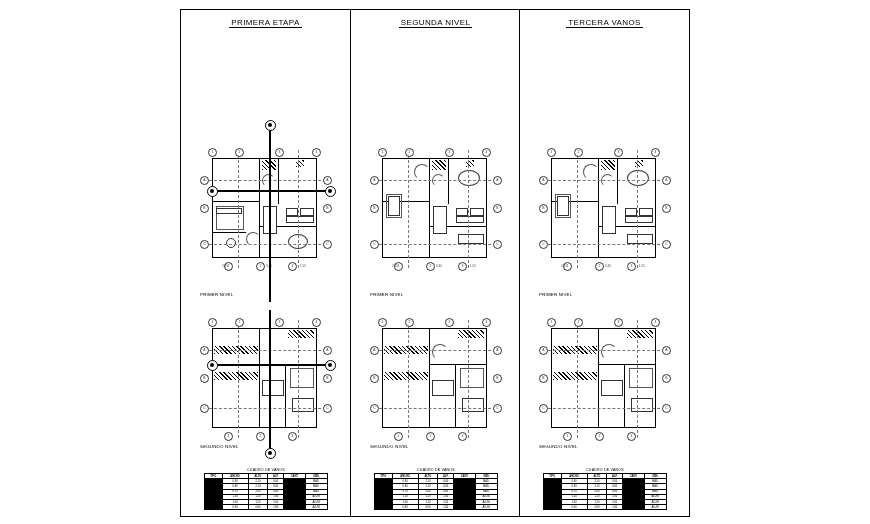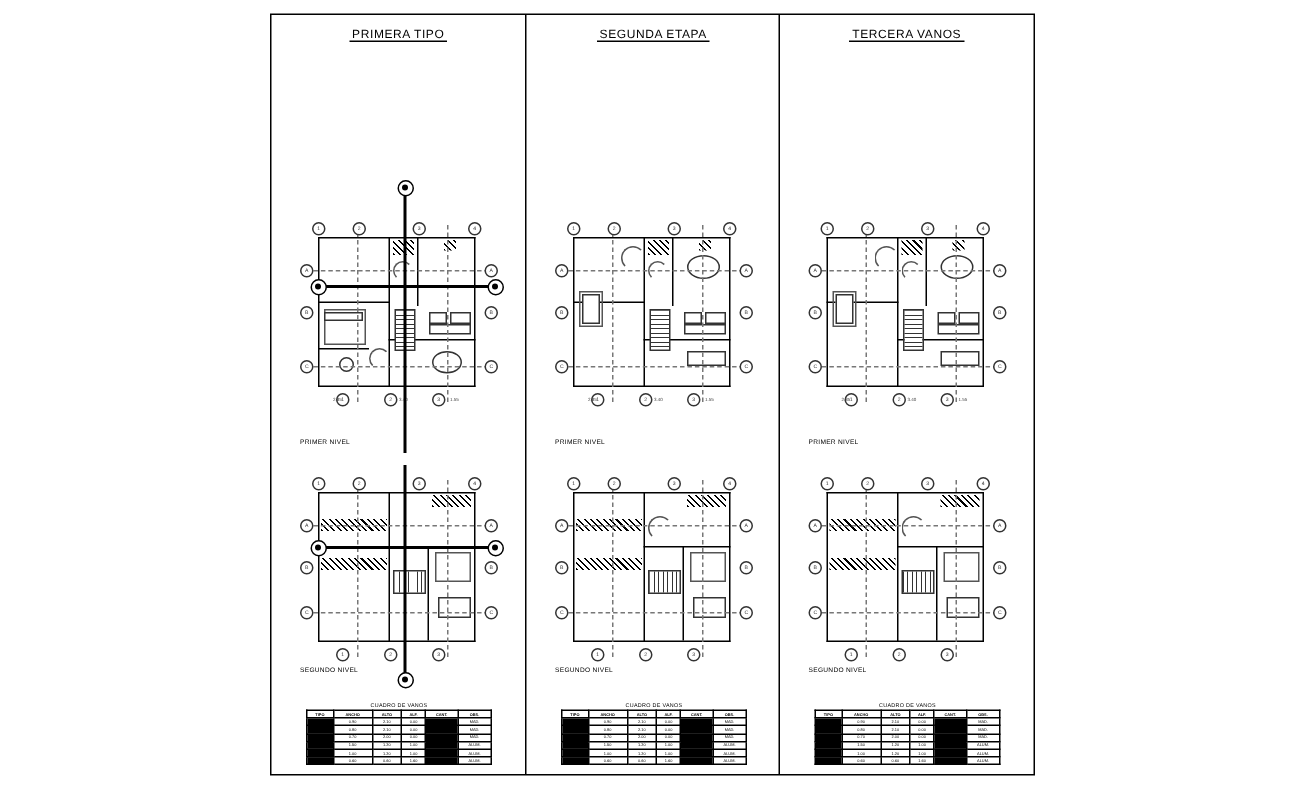--- a/index.html
+++ b/index.html
@@ -40,21 +40,21 @@
   td,th{border:0.4px solid #000;height:4.2px;padding:0;font-size:2.6px;color:#000;text-align:center;}
   .blk{background:#000;}
 </style>
 </head>
 <body>
 
 <div id="sheet">
   <div class="frame">
 
     <div class="col c0">
-      <div class="etapa-title"><span>PRIMERA TIPO</span></div>
+      <div class="etapa-title"><span>PRIMERA ETAPA</span></div>
 
       <div class="plan upper">
         <div class="walls">
           <div class="w" style="left:12px;top:12px;width:105px;height:1.2px;"></div>
           <div class="w" style="left:12px;top:12px;width:1.2px;height:100px;"></div>
           <div class="w" style="left:116px;top:12px;width:1.2px;height:100px;"></div>
           <div class="w" style="left:12px;top:111px;width:105px;height:1.2px;"></div>
           <div class="w" style="left:12px;top:55px;width:48px;height:1px;"></div>
           <div class="w" style="left:59px;top:12px;width:1px;height:100px;"></div>
           <div class="w" style="left:78px;top:12px;width:1px;height:46px;"></div>
@@ -202,21 +202,21 @@
       <div class="axisdot" style="left:26px;top:176px;"></div>
       <div class="axisdot" style="left:144px;top:176px;"></div>
       <div class="axis" style="left:88px;top:300px;width:2px;height:140px;"></div>
       <div class="axis" style="left:30px;top:354px;width:118px;height:2px;"></div>
       <div class="axisdot" style="left:26px;top:350px;"></div>
       <div class="axisdot" style="left:144px;top:350px;"></div>
       <div class="axisdot" style="left:84px;top:438px;"></div>
     </div>
 
     <div class="col c1">
-      <div class="etapa-title"><span>SEGUNDA ETAPA</span></div>
+      <div class="etapa-title"><span>SEGUNDA NIVEL</span></div>
 
       <div class="plan upper">
         <div class="walls">
           <div class="w" style="left:12px;top:12px;width:105px;height:1.2px;"></div>
           <div class="w" style="left:12px;top:12px;width:1.2px;height:100px;"></div>
           <div class="w" style="left:116px;top:12px;width:1.2px;height:100px;"></div>
           <div class="w" style="left:12px;top:111px;width:105px;height:1.2px;"></div>
           <div class="w" style="left:59px;top:12px;width:1px;height:100px;"></div>
           <div class="w" style="left:78px;top:12px;width:1px;height:46px;"></div>
           <div class="w" style="left:59px;top:80px;width:58px;height:1px;"></div>

